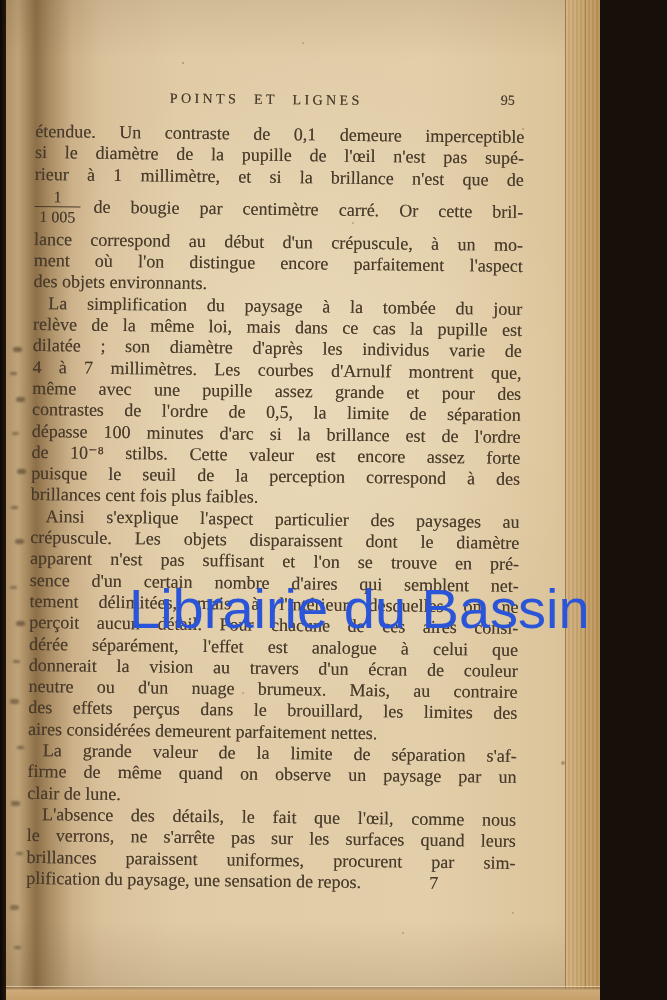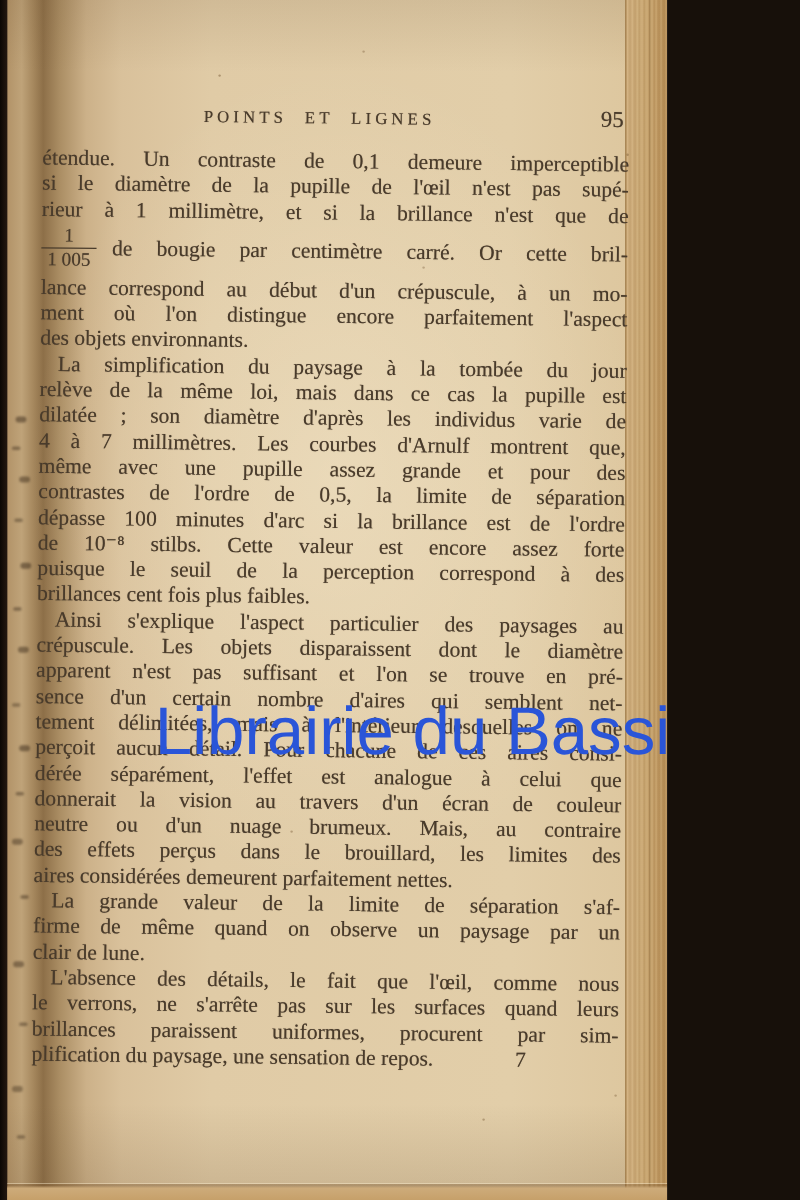--- a/index.html
+++ b/index.html
@@ -1,19 +1,19 @@
 <!DOCTYPE html>
 <html><head>
 <meta charset="utf-8">
 <style>
   html,body{margin:0;padding:0;}
   body{width:667px;height:1000px;overflow:hidden;background:#17100a;}
 
   .scene{position:relative;width:556px;height:1000px;overflow:hidden;
-         background:#17100a;font-family:"Liberation Serif","DejaVu Serif",serif;}
+         background:#17100a;font-family:"Liberation Serif","DejaVu Serif",serif;padding-left:44px;}
 
   
   .page{position:absolute;top:0;bottom:0;left:6px;right:0;
     background:
       radial-gradient(ellipse 62% 46% at 50% 40%, rgba(255,247,225,0.30), rgba(255,247,225,0) 75%),
       linear-gradient(180deg, rgba(95,68,38,0.12) 0, rgba(95,68,38,0) 6%, rgba(95,68,38,0) 92%, rgba(95,68,38,0.18) 100%),
       linear-gradient(90deg,
         #b29368 0px, #bfa379 12px, #a5875d 22px, #8d6f48 30px,
         #ab8e64 44px, #ccb189 66px, #d9c19b 95px, #e0cba6 170px,
         #e2cea9 420px, #dcc59c 545px, #d6ba8b 600px, #d0b07f 632px,
@@ -63,21 +63,21 @@
       72px 562px 0 0 rgba(110,80,45,.35), 512px 912px 0 0 rgba(110,80,45,.36);}
 
   
   .page-content{position:absolute;left:36px;top:80px;width:489px;height:840px;
     transform:rotate(0.7deg);transform-origin:0 0;
     color:#493b2b;font-size:18px;line-height:21.3px;
     text-shadow:0 0 .6px rgba(73,59,43,.65);}
 
   .header-title{position:absolute;left:134px;top:6px;
     font-size:14px;letter-spacing:3.4px;word-spacing:8px;}
-  .page-number{position:absolute;left:465px;top:4px;font-size:19px;}
+  .page-number{position:absolute;left:465px;top:4px;font-size:14px;}
 
   .textblock{position:absolute;left:0;top:41px;width:489px;}
   .line{text-align:justify;text-align-last:justify;height:21.3px;overflow:visible;white-space:normal;}
   .line.last{text-align-last:left;}
   .line.indent{text-indent:15px;}
 
   .frac-line{display:flex;align-items:center;height:44px;}
   .frac{flex:0 0 auto;width:46px;text-align:center;font-size:16px;line-height:1.12;}
   .frac-num{display:block;}
   .frac-den{display:block;border-top:1.4px solid currentColor;padding-top:1px;}

